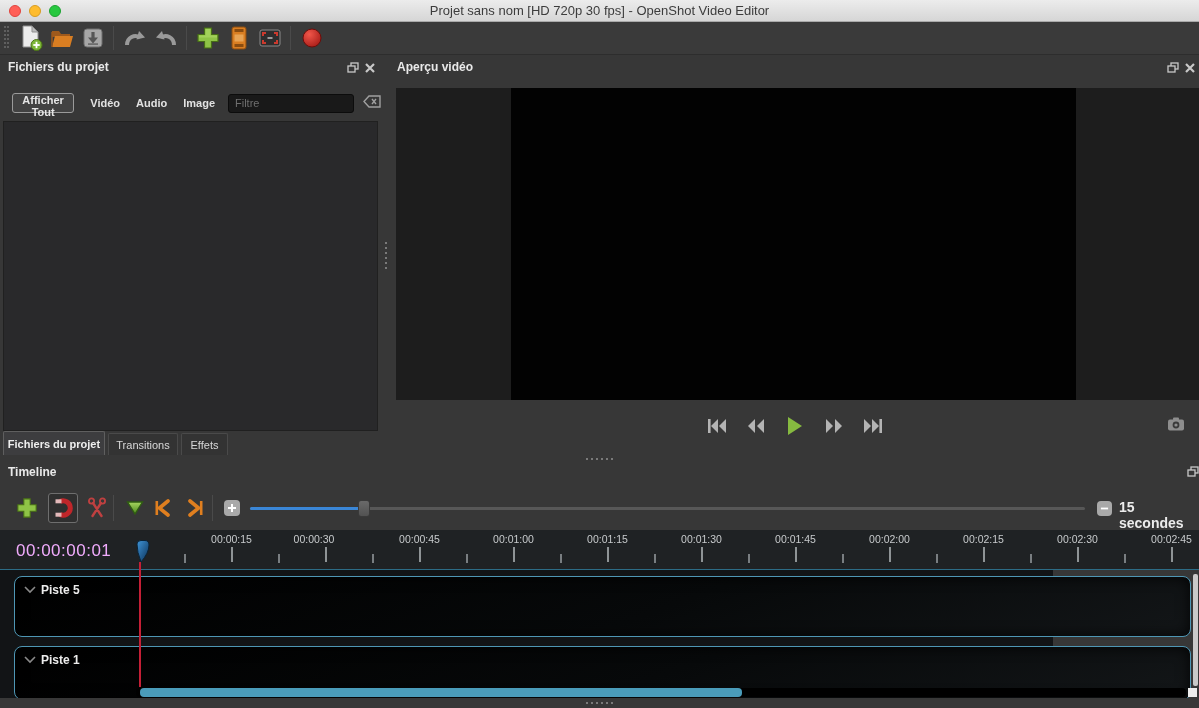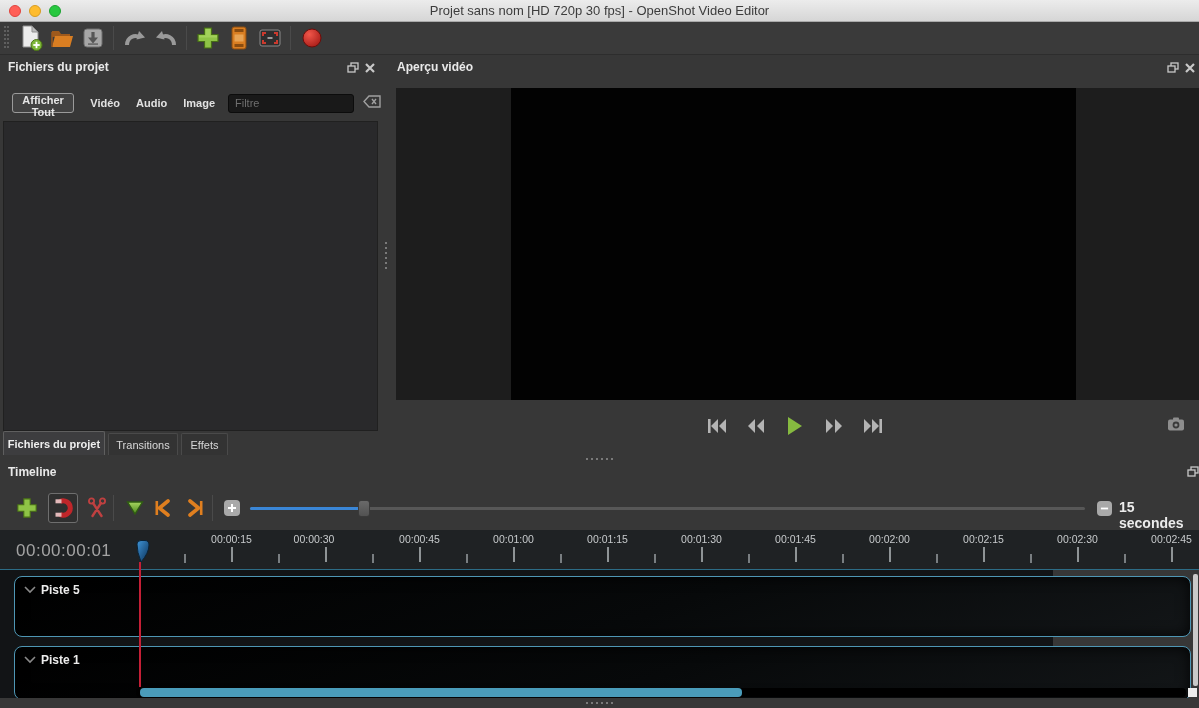--- a/index.html
+++ b/index.html
@@ -72,21 +72,21 @@
   .tsep { position:absolute; width:1px; height:26px; top:7px; background:#2c2c2c; border-right:1px solid #4a4a4a; }
   .zoombox { position:absolute; border:none; border-radius:4px; background:#a9a9a9;
     color:#fff; font-weight:bold; display:flex; align-items:center; justify-content:center; }
   .slider-track { position:absolute; left:250px; top:19px; width:835px; height:3px; background:#575757; border-radius:2px; }
   .slider-fill { position:absolute; left:250px; top:19px; width:111px; height:3px; background:#3a86d6; border-radius:2px; }
   .slider-handle { position:absolute; left:358px; top:12px; width:12px; height:17px;
     background:linear-gradient(#6a6a6a,#525252); border:1px solid #3a3a3a; border-radius:3px; }
   .zoom-label { position:absolute; left:1119px; top:11px; font-size:14px; font-weight:bold; color:#ececec; }
   .ruler { position:absolute; left:0; top:68px; width:1199px; height:40px;
     background:#1f2224; border-bottom:1px solid #2c6c86; }
-  .current-time { position:absolute; left:16px; top:11px; font-size:17px; color:#a3a3a3; letter-spacing:.5px; }
+  .current-time { position:absolute; left:16px; top:11px; font-size:17px; color:#f0abfc; letter-spacing:.5px; }
   .ruler-label { position:absolute; top:3px; font-size:10.5px; color:#c8cbcd; transform:translateX(-50%); white-space:nowrap; }
   .tick-major { position:absolute; top:17px; width:2px; height:15px; background:#8f9496; }
   .tick-minor { position:absolute; top:24px; width:2px; height:9px; background:#797e81; }
   .tracks { position:absolute; left:0; top:108px; width:1053px; height:128px; background:#121416; }
   .track { position:absolute; left:14px; width:1177px; border:1px solid #4e96b4; border-radius:8px;
     background:linear-gradient(160deg,#000 0%,#07090a 55%,#131618 100%);
     box-shadow:inset 0 0 14px rgba(0,0,0,.85); }
   .track-label { position:absolute; left:26px; top:6px; font-size:12px; font-weight:bold; color:#ececec; }
   .track-chevron { position:absolute; left:9px; top:9px; }
   .playhead-line { position:absolute; left:139px; top:100px; width:2px; height:125px; background:#c41f36; z-index:6; }

